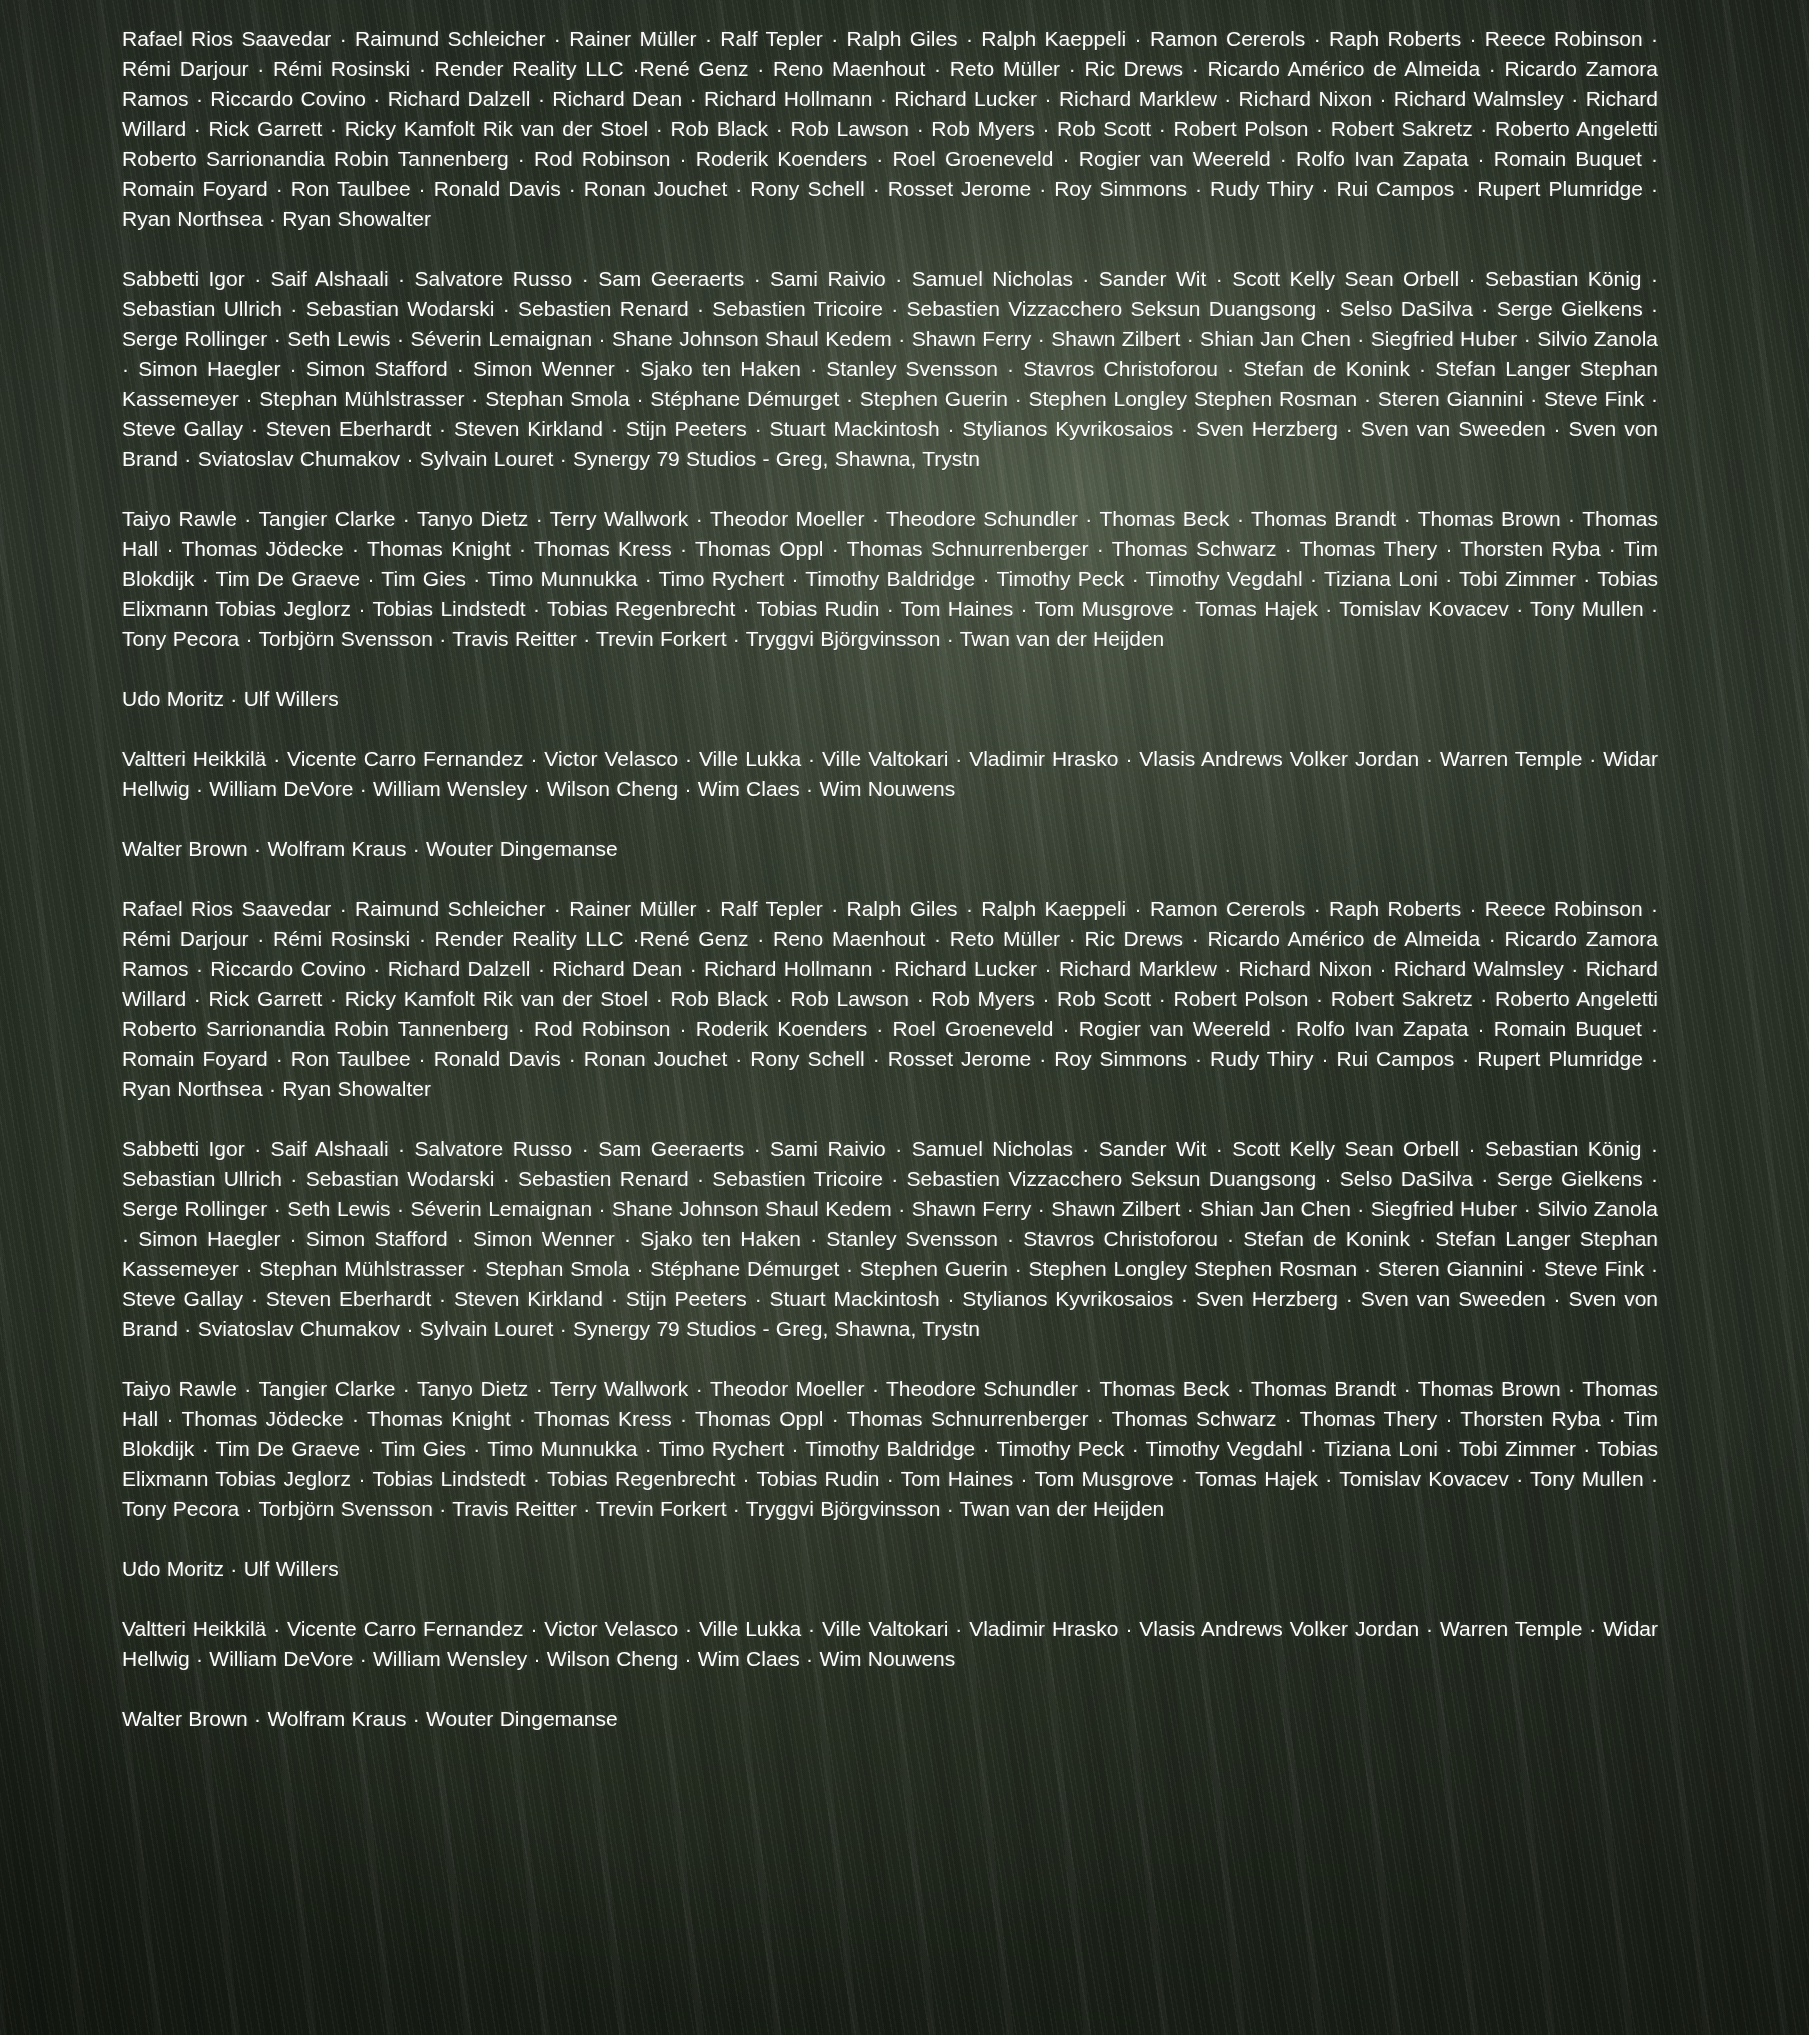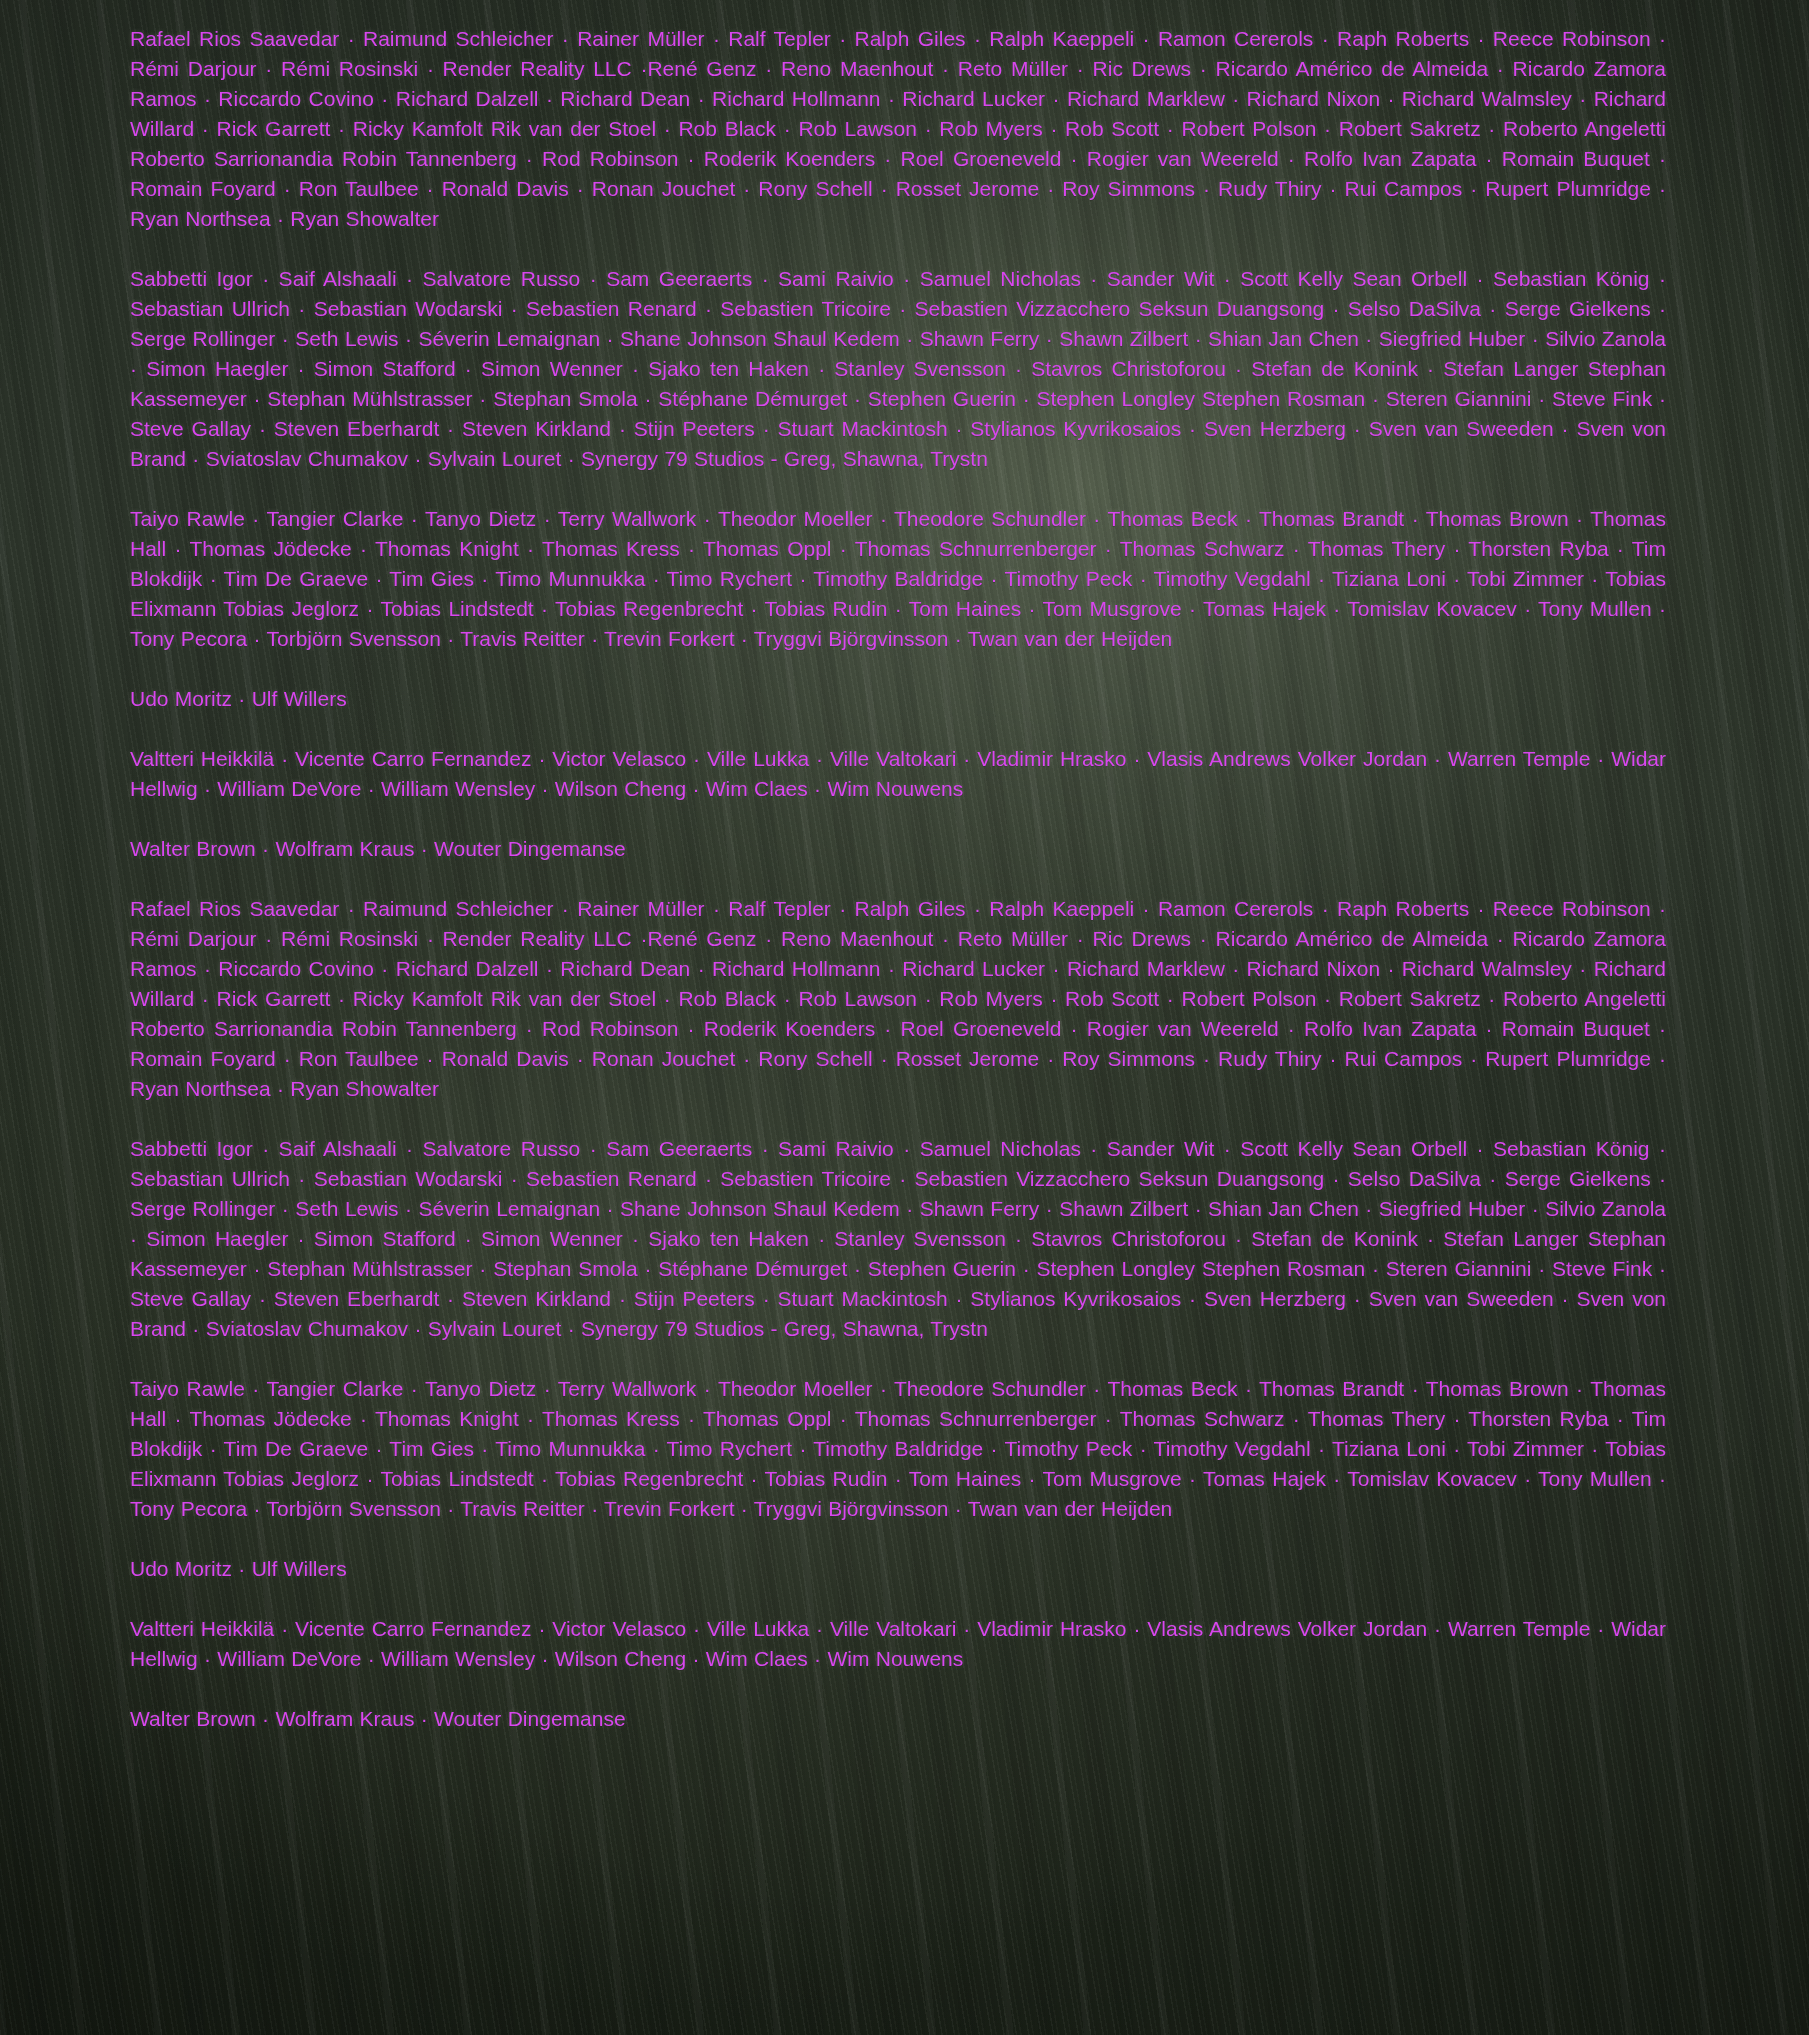--- a/index.html
+++ b/index.html
@@ -32,26 +32,26 @@
         rgba(255,255,255,0) 50px, rgba(255,255,255,0) 77px),
       radial-gradient(ellipse 1040px 859px at 60% 24%,
         rgba(126,138,112,0.50) 0%, rgba(96,107,86,0.34) 35%,
         rgba(60,69,52,0.18) 60%, rgba(0,0,0,0) 78%),
       radial-gradient(ellipse 1131px 950px at 38% 64%,
         rgba(104,115,92,0.34) 0%, rgba(70,80,60,0.20) 45%, rgba(0,0,0,0) 75%),
       linear-gradient(188deg, #222920 0%, #2c342a 35%, #242b21 65%, #171d14 100%);
   }
   .credits {
     position: absolute;
-    left: 130px;
+    left: 122px;
     top: 23.5px;
     width: 1536px;
     font-size: 21px;
     line-height: 30px;
-    color: #d946ef;
+    color: #ffffff;
     text-align: justify;
     word-spacing: 0.5px;
     text-shadow: 0 0 4.5px rgba(230,240,220,0.25), 0 0.9px 1.4px rgba(0,0,0,0.35);
   }
   .credits p {
     margin: 0 0 30px 0;
   }
 </style>
 </head>
 <body>

